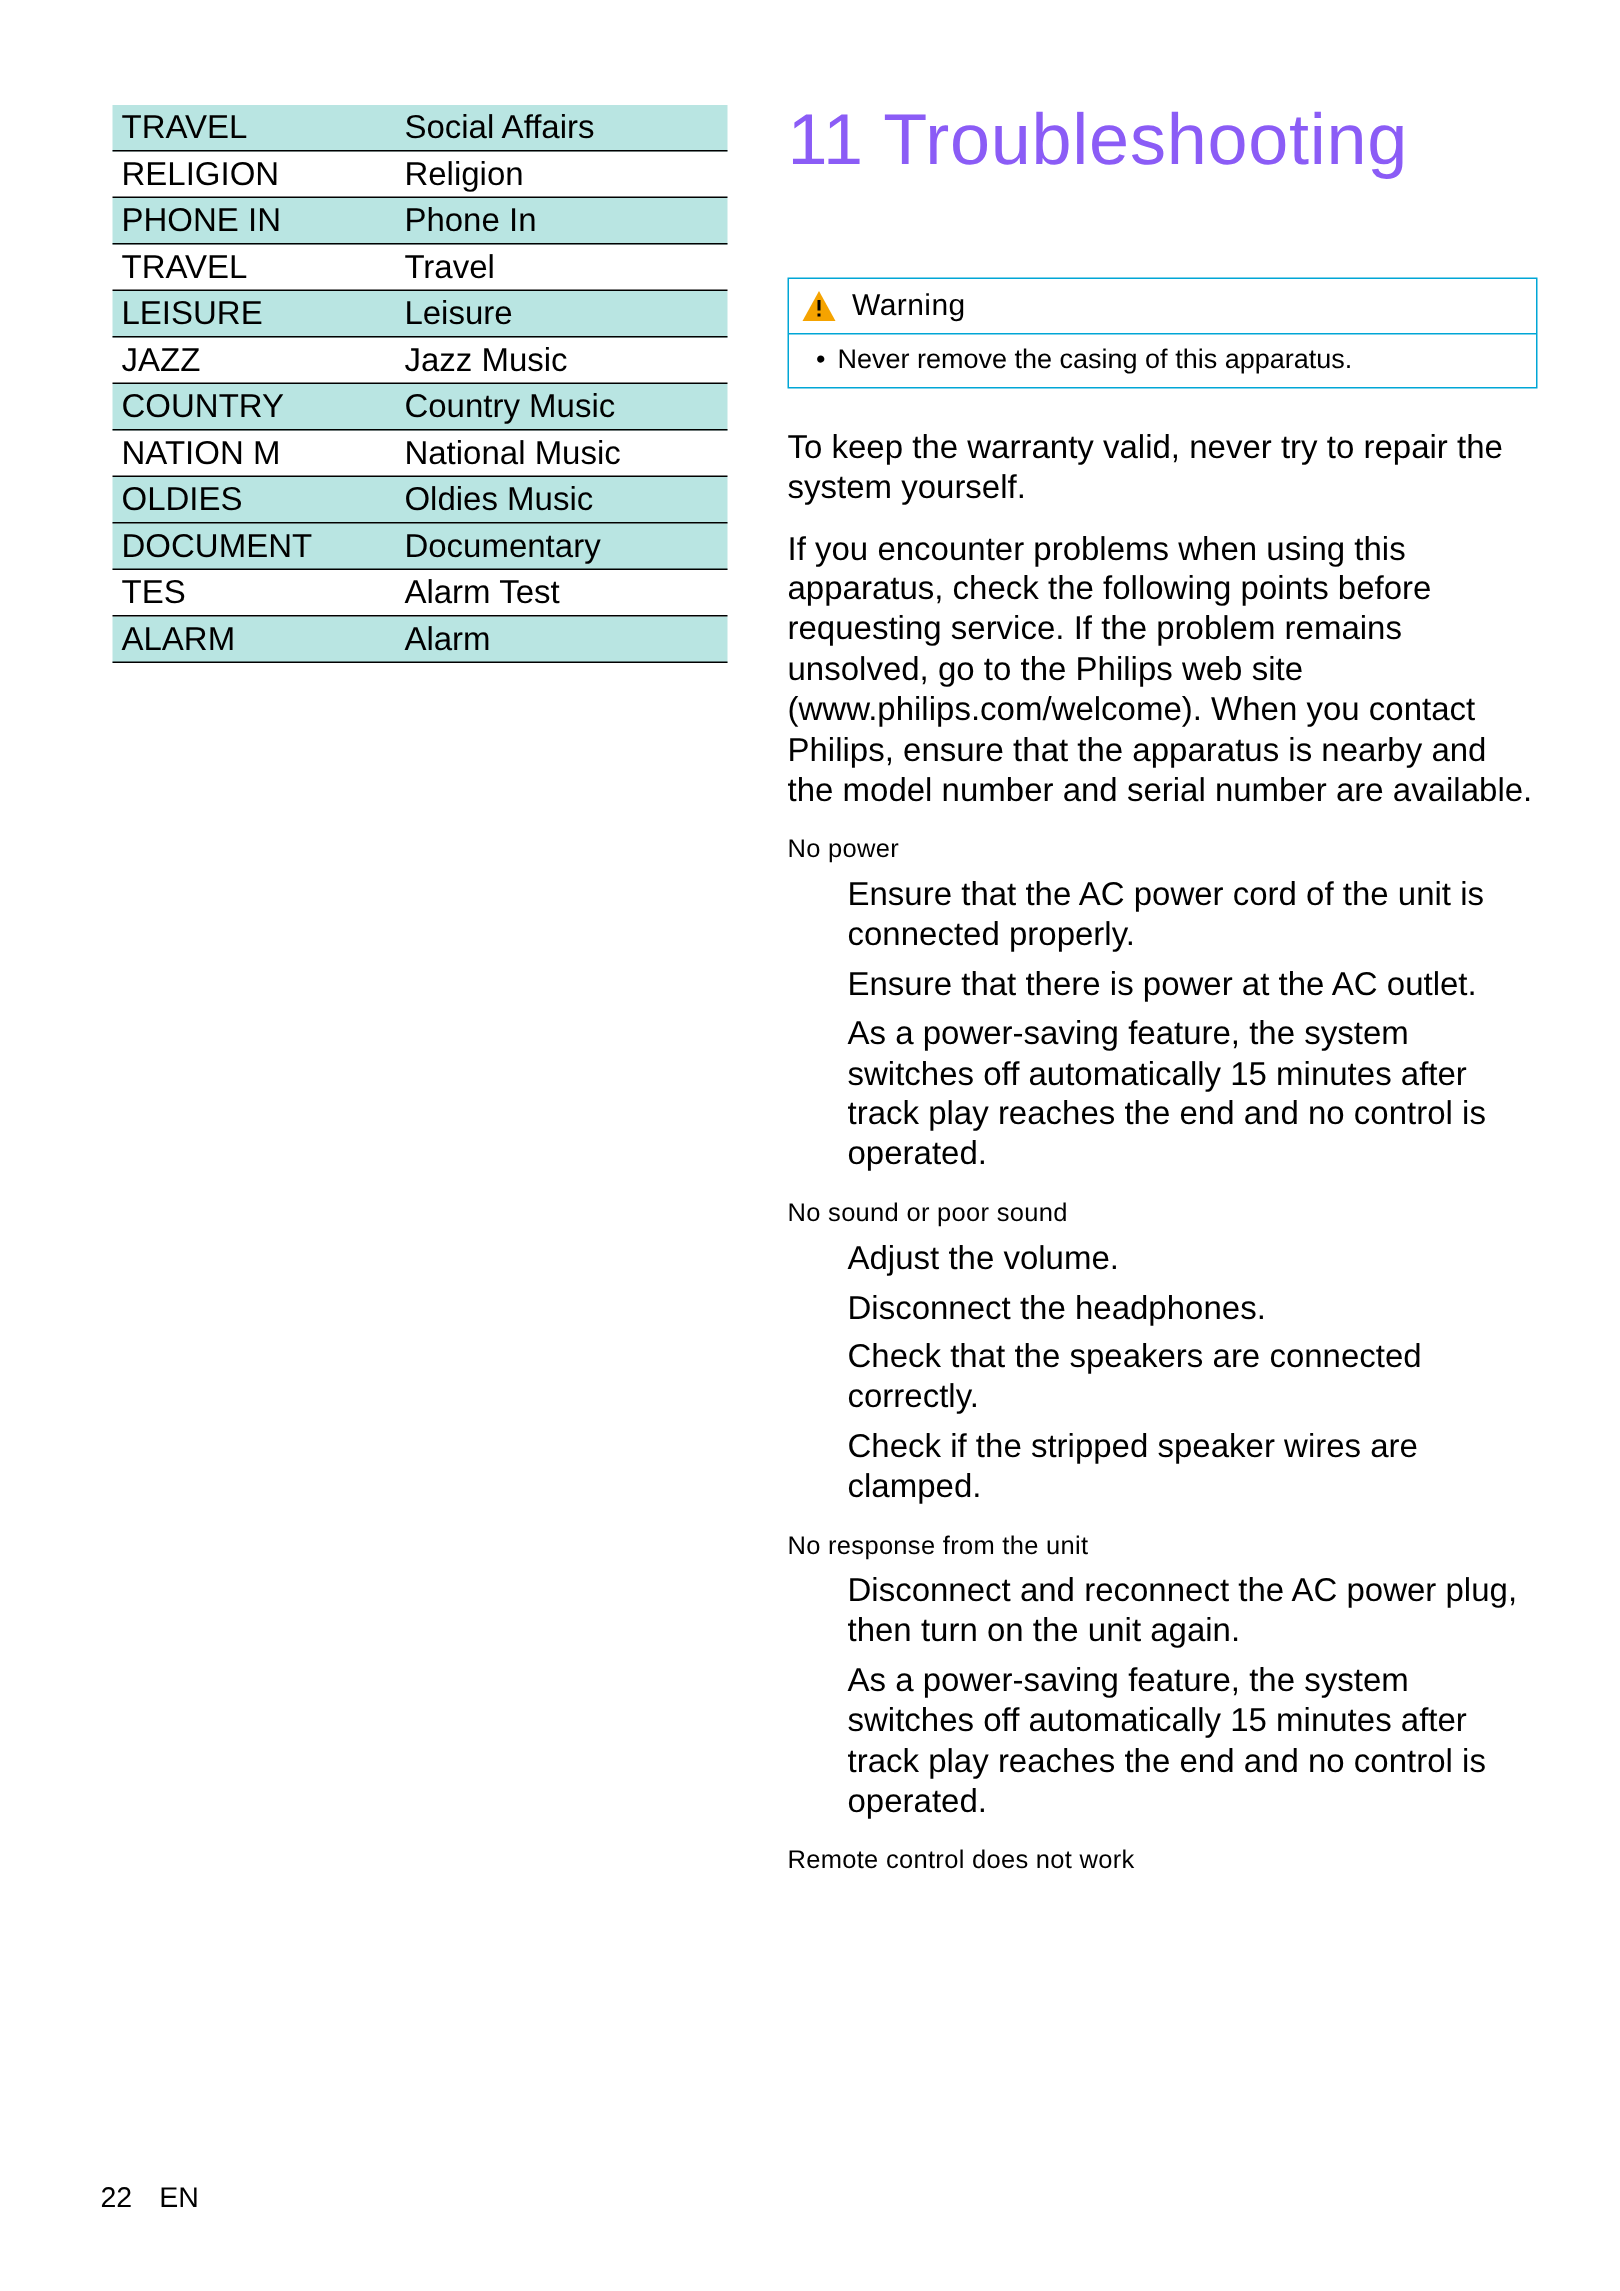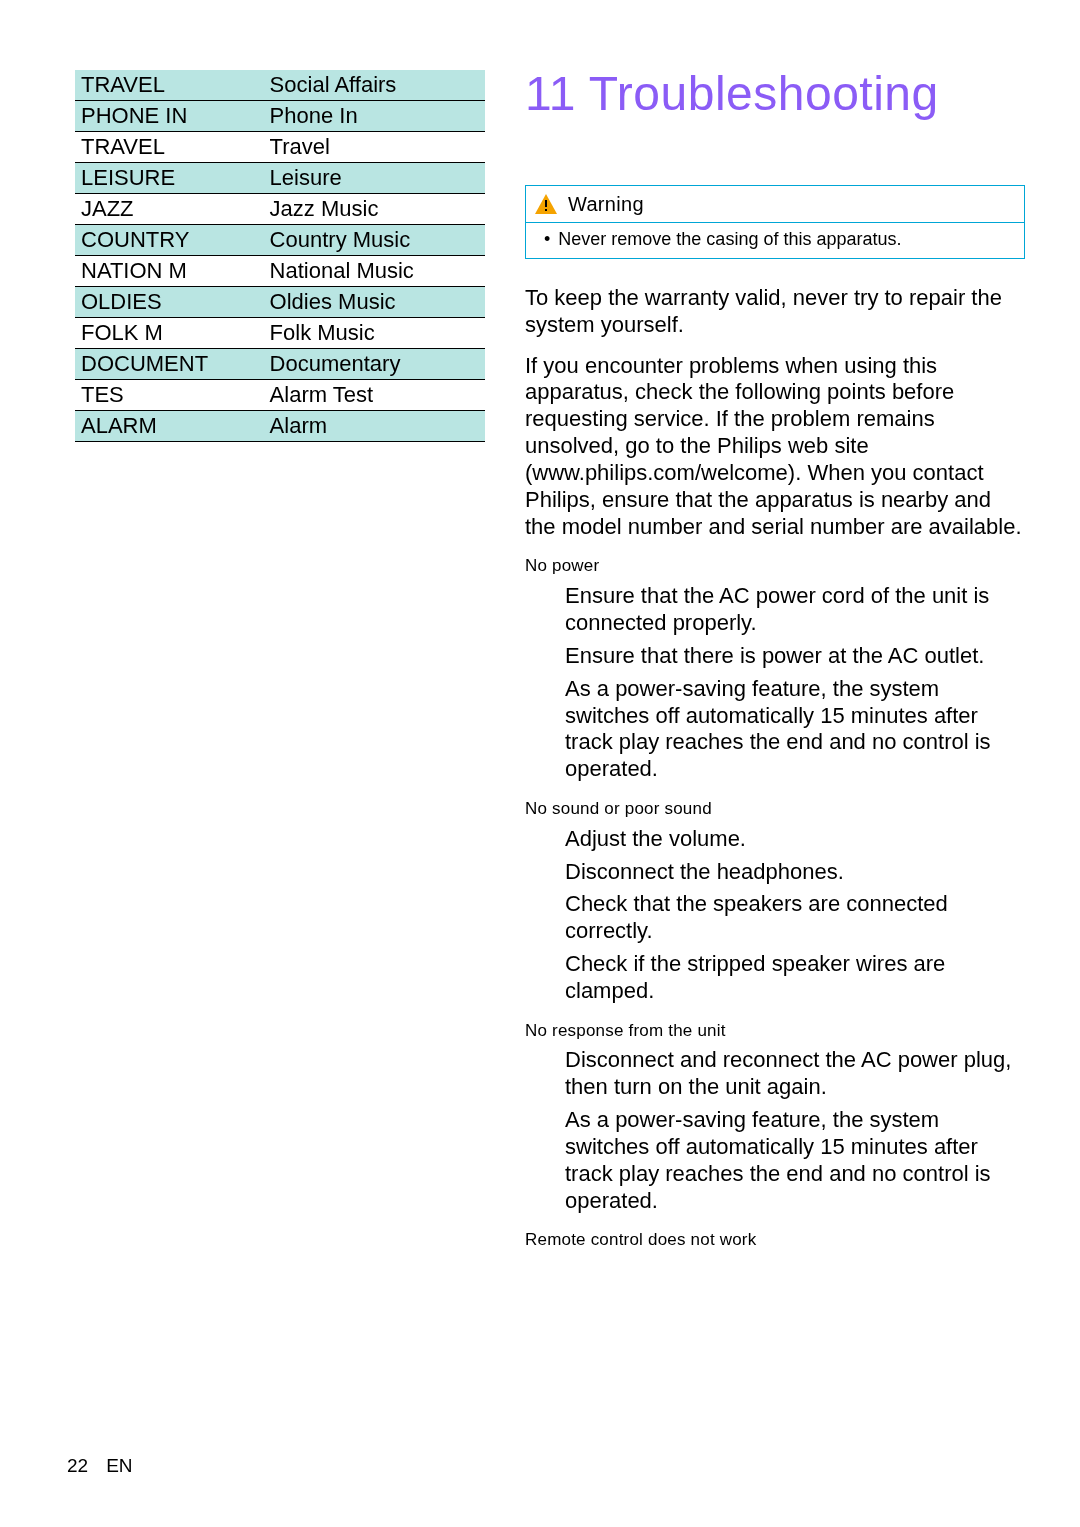--- a/index.html
+++ b/index.html
@@ -104,20 +104,24 @@
 <body>
 
 <div class="page">
   <div class="left-col">
     <table class="code-table">
       <tbody id="table-body">
           <tr class="even">
             <td>TRAVEL</td>
             <td>Social Affairs</td>
           </tr>
+          <tr class="odd">
+            <td>RELIGION</td>
+            <td>Religion</td>
+          </tr>
           <tr class="even">
             <td>PHONE IN</td>
             <td>Phone In</td>
           </tr>
           <tr class="odd">
             <td>TRAVEL</td>
             <td>Travel</td>
           </tr>
           <tr class="even">
             <td>LEISURE</td>
@@ -131,24 +135,20 @@
             <td>COUNTRY</td>
             <td>Country Music</td>
           </tr>
           <tr class="odd">
             <td>NATION M</td>
             <td>National Music</td>
           </tr>
           <tr class="even">
             <td>OLDIES</td>
             <td>Oldies Music</td>
-          </tr>
-          <tr class="odd">
-            <td>FOLK M</td>
-            <td>Folk Music</td>
           </tr>
           <tr class="even">
             <td>DOCUMENT</td>
             <td>Documentary</td>
           </tr>
           <tr class="odd">
             <td>TES</td>
             <td>Alarm Test</td>
           </tr>
           <tr class="even">

